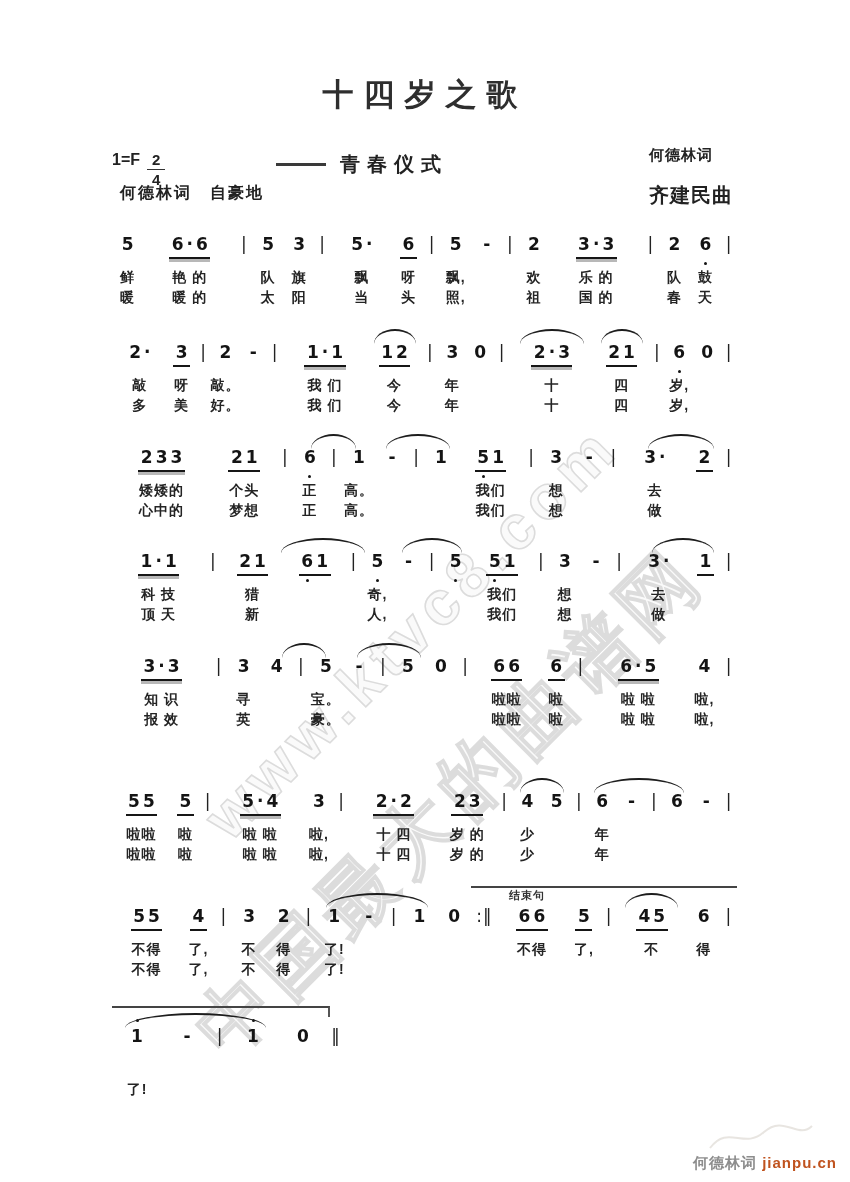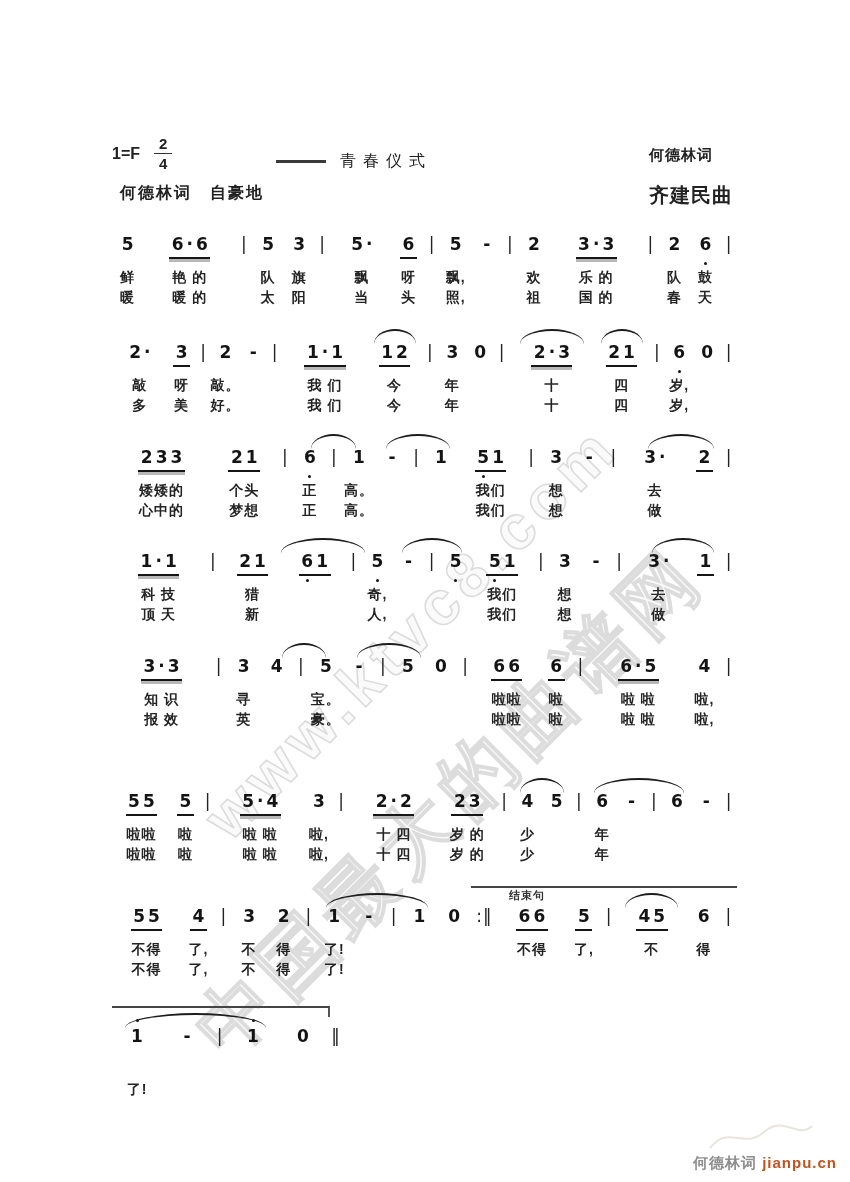--- a/index.html
+++ b/index.html
@@ -8,31 +8,31 @@
     background:#ffffff;overflow:hidden;
     font-family:"Liberation Sans",sans-serif;color:#1b1b1b;
   }
   
   .title{
     position:absolute;top:74px;left:0;right:0;text-align:center;
     font-family:"Liberation Serif","DejaVu Serif",serif;
     font-size:31px;font-weight:600;letter-spacing:10px;color:#2e2e2e;
   }
   .keysig{
-    position:absolute;left:112px;top:135px;
-    display:flex;align-items:center;gap:14px;
+    position:absolute;left:112px;top:151px;
+    display:flex;gap:7px;
     font-size:16px;font-weight:600;color:#222;
   }
   .frac{display:inline-flex;flex-direction:column;align-items:center;font-size:15px;line-height:1.15;font-weight:600;}
   .frac .num{padding:0 5px 1px;border-bottom:1.6px solid #333;}
   .frac .den{padding-top:1px;}
   .subtitle{
     position:absolute;left:276px;top:151px;
     display:flex;align-items:center;gap:14px;
-    font-size:16px;font-weight:400;letter-spacing:7px;color:#222;
+    font-size:20px;font-weight:700;letter-spacing:7px;color:#222;
   }
   .subtitle .dash{width:50px;height:2.4px;background:#3a3a3a;}
   .lyricist{position:absolute;left:649px;top:146px;font-size:15px;font-weight:600;letter-spacing:1px;color:#222;}
   .composer{position:absolute;left:649px;top:182px;font-size:20px;font-weight:600;letter-spacing:1px;color:#222;font-family:Liberation Mono, monospace;}
   .tempo-row{position:absolute;left:120px;top:183px;font-size:16px;font-weight:600;letter-spacing:2px;color:#222;display:flex;gap:18px;}
   
   .wm{
     position:absolute;transform:rotate(-45deg);transform-origin:left center;
     color:rgba(210,210,210,0.10);
     -webkit-text-stroke:1.6px #dcdcdc;
@@ -87,20 +87,21 @@
   .scanmark{position:absolute;right:34px;bottom:28px;opacity:.55;}
 </style>
 </head>
 <body>
 
 <div class="page">
 
   <div class="wm wm1">www.ktvc8.com</div>
   <div class="wm wm2">中国最大的曲谱网</div>
 
+  <div class="title">十四岁之歌</div>
 
   <div class="keysig">
     <span>1=F</span>
     <span class="frac">
       <span class="num">2</span>
       <span class="den">4</span>
     </span>
   </div>
 
   <div class="subtitle">

